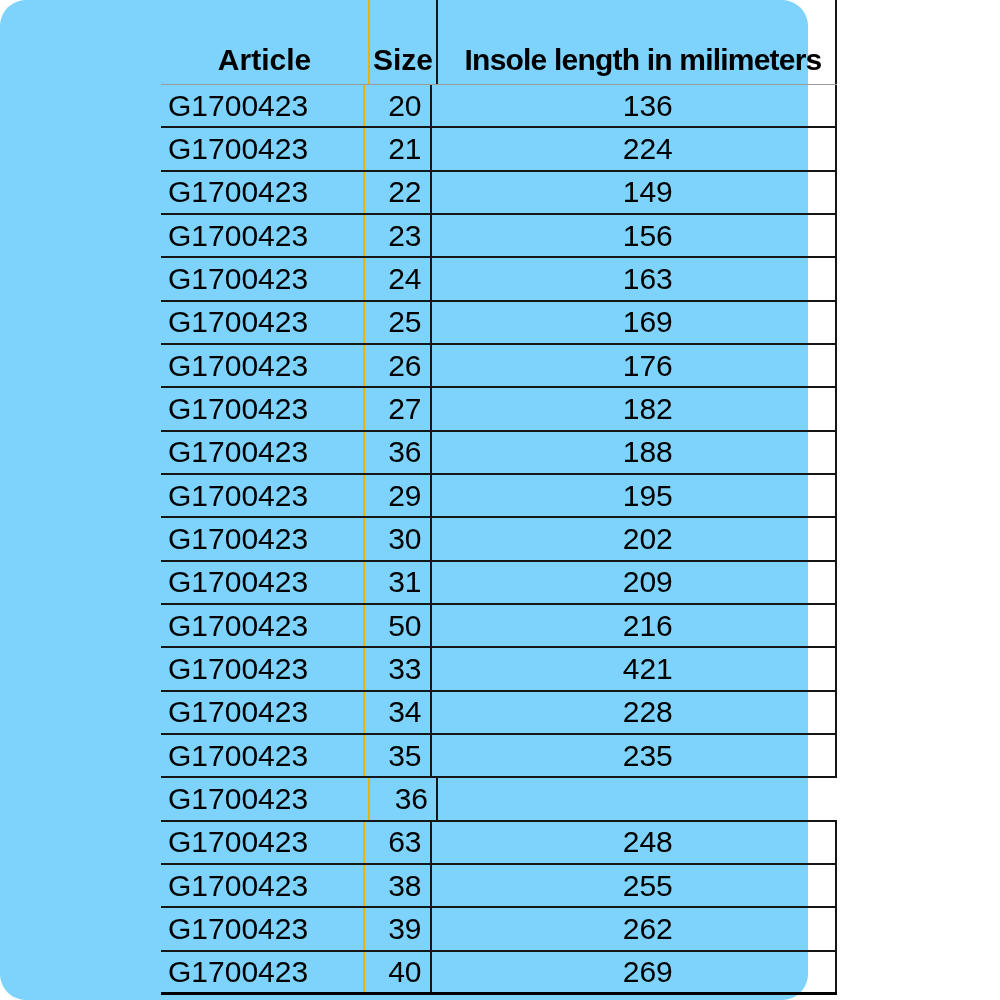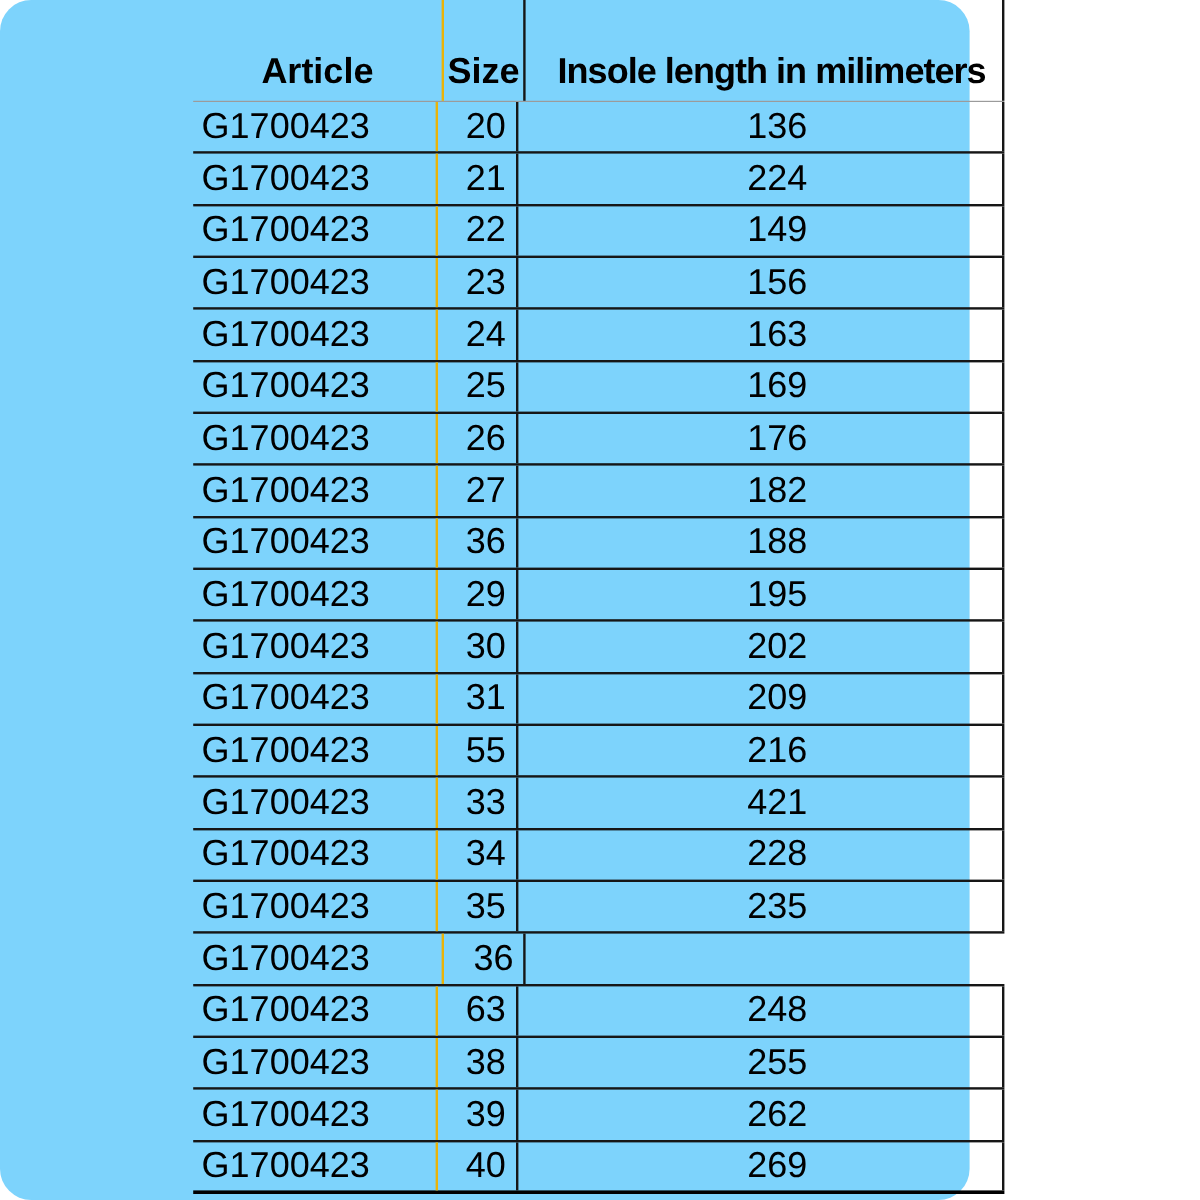--- a/index.html
+++ b/index.html
@@ -135,21 +135,21 @@
   </div>
 
   <div class="trow">
     <div class="cell td col-article">G1700423</div>
     <div class="cell td col-size">31</div>
     <div class="cell td col-insole">209</div>
   </div>
 
   <div class="trow">
     <div class="cell td col-article">G1700423</div>
-    <div class="cell td col-size">55</div>
+    <div class="cell td col-size">50</div>
     <div class="cell td col-insole">216</div>
   </div>
 
   <div class="trow">
     <div class="cell td col-article">G1700423</div>
     <div class="cell td col-size">33</div>
     <div class="cell td col-insole">421</div>
   </div>
 
   <div class="trow">

